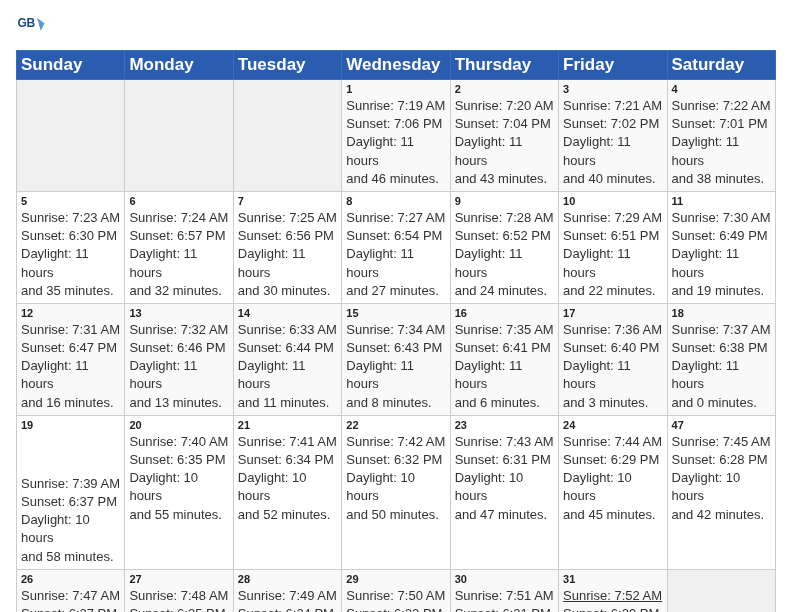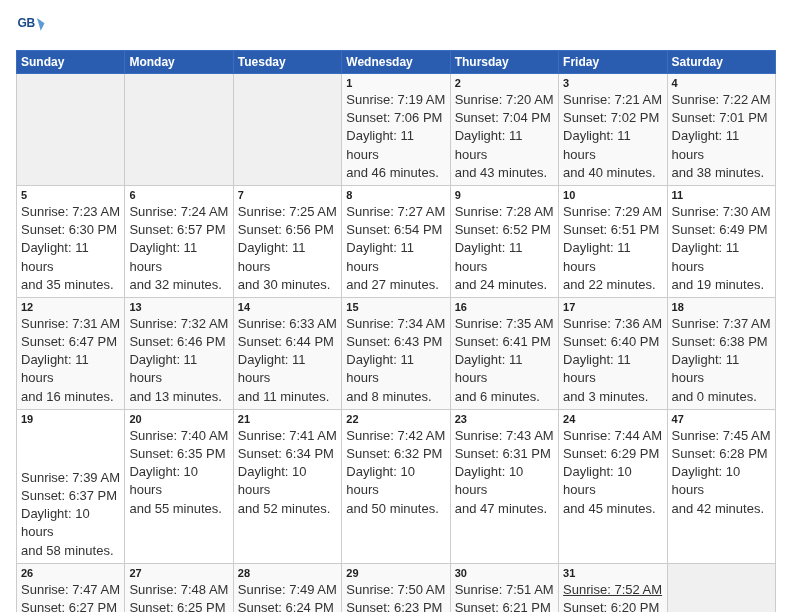--- a/index.html
+++ b/index.html
@@ -49,21 +49,21 @@
       color: #444;
     }
     table {
       width: 100%;
       border-collapse: collapse;
       table-layout: fixed;
     }
     thead tr th {
       background-color: #2a5db0;
       color: #fff;
-      font-size: 12px;
+      font-size: 17px;
       font-weight: bold;
       padding: 4px 4px;
       text-align: left;
       border: 1px solid #3a6dc0;
     }
     tbody tr td {
       border: 1px solid #ccc;
       vertical-align: top;
       padding: 3px 4px;
       font-size: 9px;

